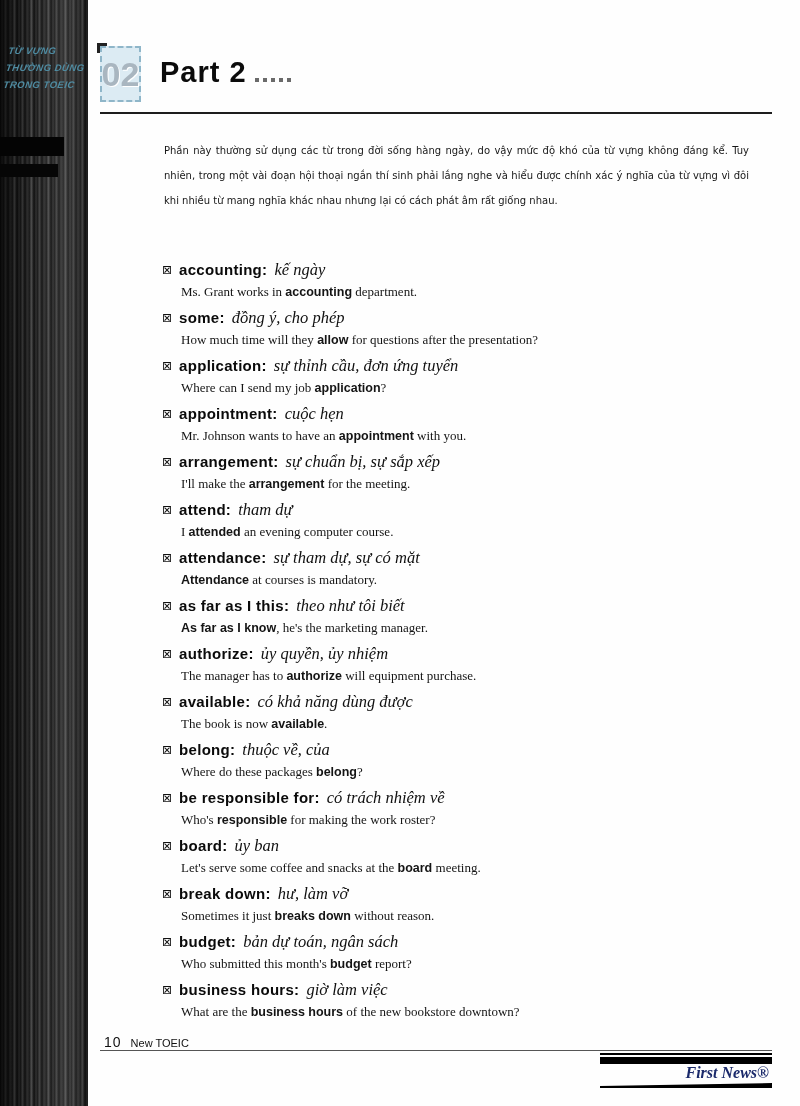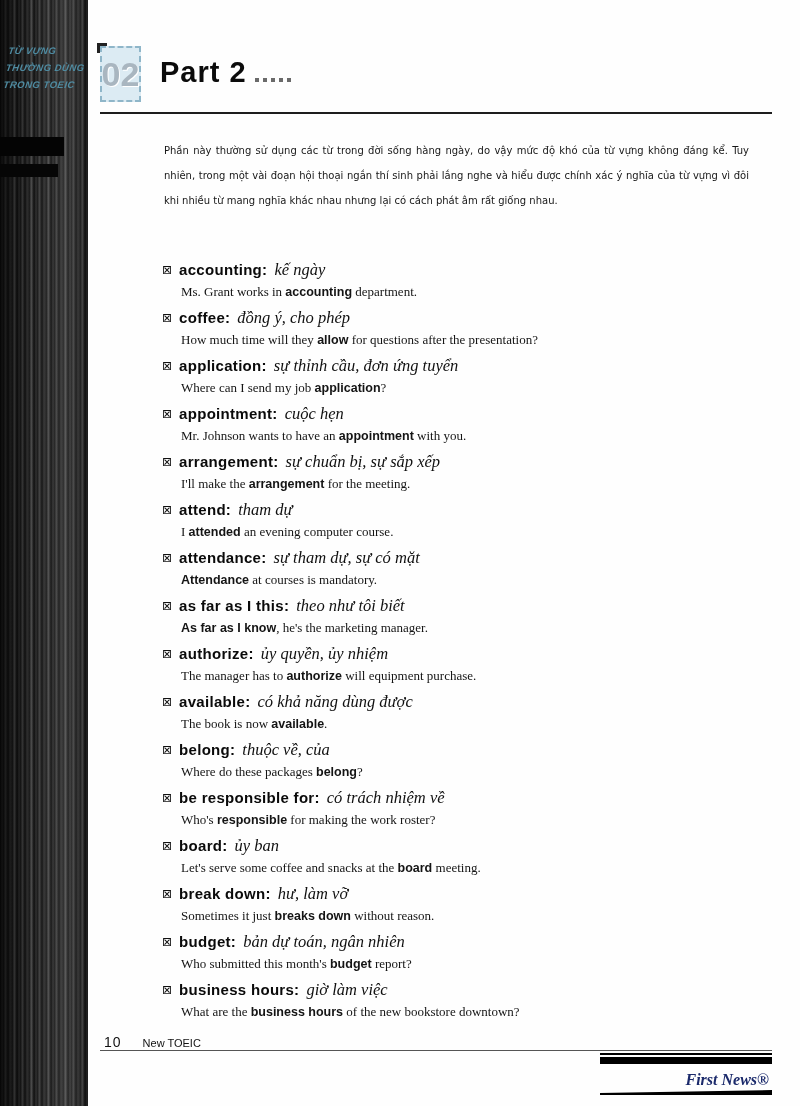--- a/index.html
+++ b/index.html
@@ -62,29 +62,29 @@
   .term{font-weight:bold;font-size:15px;letter-spacing:.3px;color:#0a0a0a;white-space:nowrap;}
   .meaning{font-family:"Liberation Serif",serif;font-style:italic;font-size:16.5px;color:#101010;}
   .example{
     margin-left:19px;margin-top:3px;line-height:15px;
     font-family:"Liberation Serif",serif;font-size:13px;color:#141414;
   }
   .example b{font-family:"Liberation Sans",sans-serif;font-size:12.5px;}
 
   
   .footer-line{position:absolute;left:100px;top:1050px;width:672px;height:1px;background:#555;}
-  .footer-left{position:absolute;left:104px;top:1034px;display:flex;align-items:baseline;gap:21px;}
+  .footer-left{position:absolute;left:104px;top:1034px;display:flex;align-items:baseline;gap:9px;}
   .page-number{font-size:14px;color:#111;letter-spacing:1px;}
   .book-title{font-size:11px;color:#111;}
   .logo{position:absolute;right:28px;top:1053px;width:172px;}
   .logo-top-line{height:2px;background:#000;margin-bottom:2px;}
   .logo-bar{height:7px;background:#000;}
   .logo-text{
     text-align:right;font-family:"Liberation Serif",serif;font-style:italic;
-    font-weight:bold;font-size:16px;color:#1b2a6b;padding:7px 3px 1px 0;line-height:18px;
+    font-weight:bold;font-size:16px;color:#1b2a6b;padding:0 3px 1px 0;line-height:18px;
   }
   .logo-bottom{height:5px;background:#000;clip-path:polygon(0 60%,100% 0,100% 100%,0 100%);}
 </style>
 </head>
 <body>
 
 <div class="page">
 
   <div class="band">
     <div class="band-bar-1"></div>
@@ -118,21 +118,21 @@
         <span class="box-icon">⊠</span>
         <span class="term">accounting:</span>
         <span class="meaning">kế ngày</span>
       </div>
       <div class="example"><span>Ms. Grant works in </span><b>accounting</b><span> department.</span></div>
     </div>
 
     <div class="entry">
       <div class="entry-head">
         <span class="box-icon">⊠</span>
-        <span class="term">coffee:</span>
+        <span class="term">some:</span>
         <span class="meaning">đồng ý, cho phép</span>
       </div>
       <div class="example"><span>How much time will they </span><b>allow</b><span> for questions after the presentation?</span></div>
     </div>
 
     <div class="entry">
       <div class="entry-head">
         <span class="box-icon">⊠</span>
         <span class="term">application:</span>
         <span class="meaning">sự thỉnh cầu, đơn ứng tuyển</span>
@@ -236,21 +236,21 @@
         <span class="term">break down:</span>
         <span class="meaning">hư, làm vỡ</span>
       </div>
       <div class="example"><span>Sometimes it just </span><b>breaks down</b><span> without reason.</span></div>
     </div>
 
     <div class="entry">
       <div class="entry-head">
         <span class="box-icon">⊠</span>
         <span class="term">budget:</span>
-        <span class="meaning">bản dự toán, ngân nhiên</span>
+        <span class="meaning">bản dự toán, ngân sách</span>
       </div>
       <div class="example"><span>Who submitted this month's </span><b>budget</b><span> report?</span></div>
     </div>
 
     <div class="entry">
       <div class="entry-head">
         <span class="box-icon">⊠</span>
         <span class="term">business hours:</span>
         <span class="meaning">giờ làm việc</span>
       </div>

